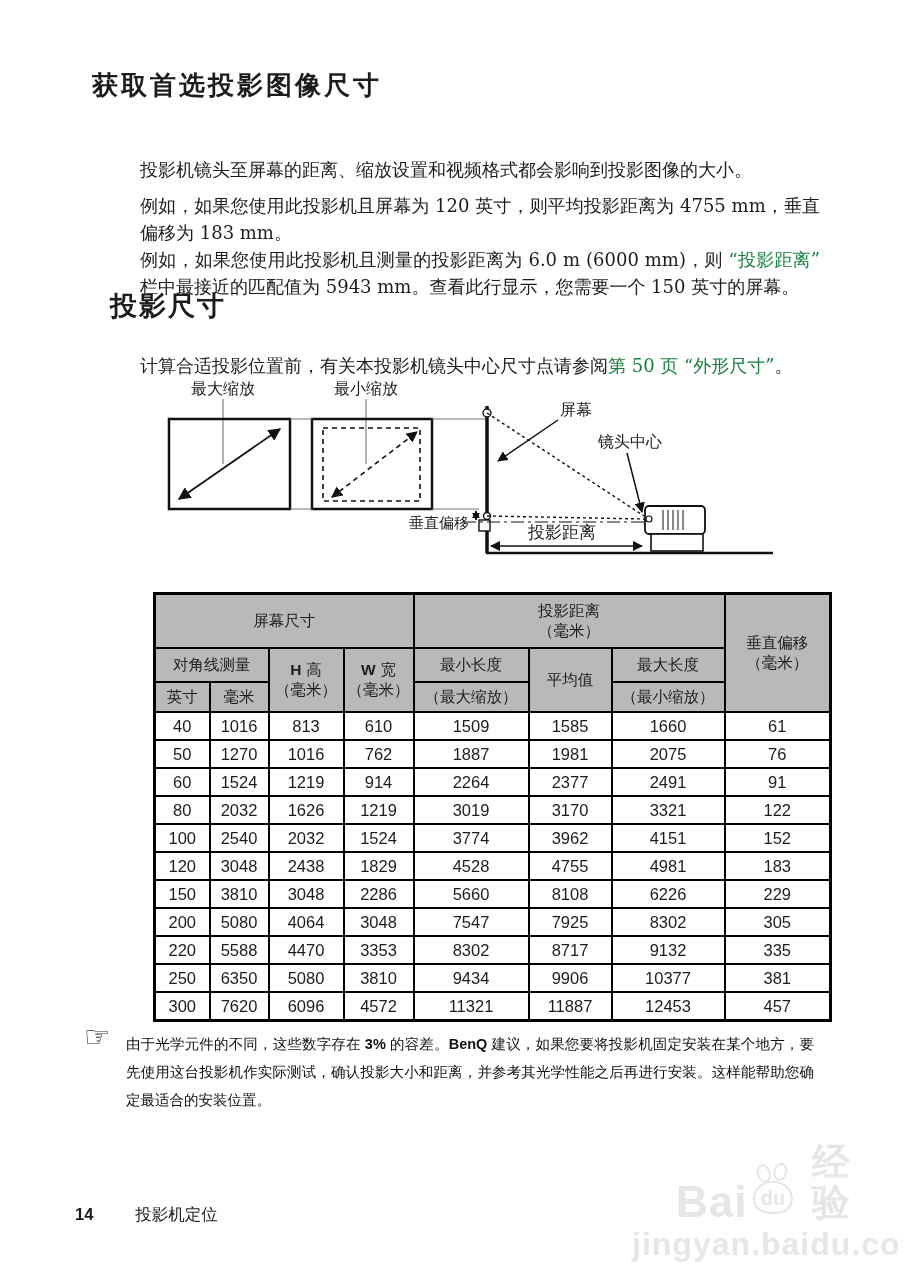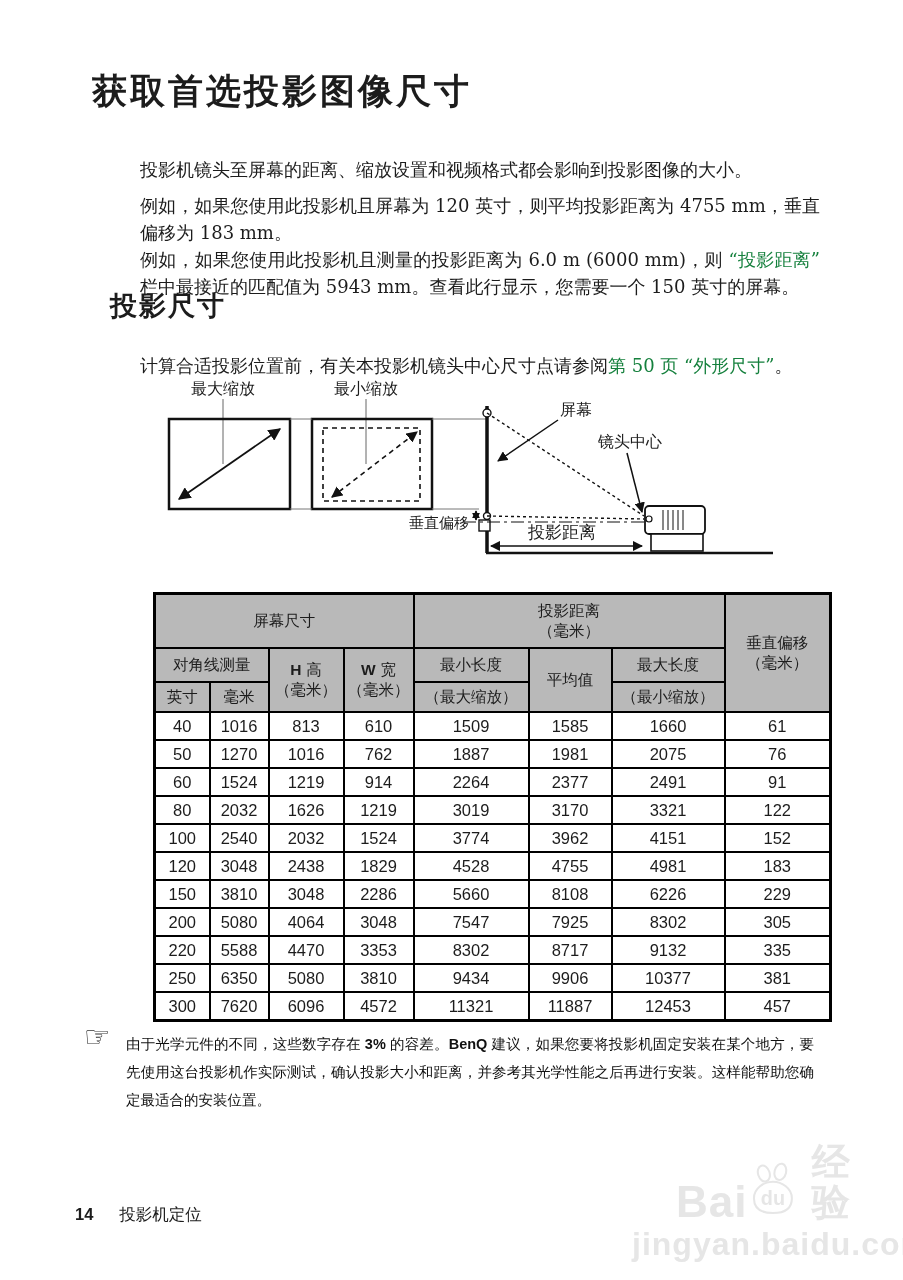--- a/index.html
+++ b/index.html
@@ -1,21 +1,21 @@
 <!DOCTYPE html>
 <html><head>
 <meta charset="utf-8">
 <style>
   html,body{margin:0;padding:0;background:#ffffff;}
   .page{
     position:relative;width:903px;height:1280px;background:#ffffff;overflow:hidden;
     font-family:"DejaVu Serif","Liberation Serif",serif;color:#1c1c1c;
   }
   .abs{position:absolute;}
-  h1.title{left:92px;top:68px;margin:0;font-size:35px;font-weight:600;letter-spacing:3px;}
+  h1.title{left:92px;top:68px;margin:0;font-size:26px;font-weight:600;letter-spacing:3px;}
   h2.section{left:110px;top:288px;margin:0;font-size:27px;font-weight:600;letter-spacing:2px;}
   .para{left:140px;width:680px;font-size:18px;line-height:27px;text-align:justify;}
   .p1{top:138px;}
   .p2{top:174px;}
   .p3{top:228px;}
   .p4{top:334px;}
   .doc-link{color:#15803d;text-decoration:none;cursor:pointer;}
   
   svg.diagram{left:145px;top:376px;}
   svg.diagram text{font-family:"DejaVu Serif","Liberation Serif",serif;fill:#1c1c1c;}
@@ -35,21 +35,21 @@
   tr.hr3 th{height:28px;}
   .blb{font-family:"Liberation Sans","DejaVu Sans",sans-serif;font-weight:bold;}
   
   .note{left:84px;top:1022px;width:730px;display:flex;align-items:flex-start;}
   .note-icon{font-size:30px;line-height:30px;color:#333;width:42px;flex:0 0 42px;
     font-family:"DejaVu Sans",sans-serif;}
   .note-text{font-family:"Liberation Sans","DejaVu Sans",sans-serif;font-size:14.5px;
     line-height:28px;color:#111;text-align:justify;margin-top:8px;}
   .note-text b{font-weight:bold;}
   
-  .footer{left:75px;top:1204px;display:flex;align-items:baseline;gap:26px;font-size:16.5px;}
+  .footer{left:75px;top:1204px;display:flex;align-items:baseline;gap:42px;font-size:16.5px;}
   .footer .num{font-family:"Liberation Sans","DejaVu Sans",sans-serif;font-weight:bold;}
   
   .wm{left:632px;top:1142px;width:230px;text-align:center;color:#e6e6e6;
     font-family:"Liberation Sans","DejaVu Sans",sans-serif;user-select:none;}
   .wm-row{display:flex;align-items:flex-end;justify-content:center;gap:2px;}
   .wm-bai{font-size:44px;font-weight:bold;line-height:40px;letter-spacing:1px;margin-left:44px;}
   .wm-suffix{font-size:38px;font-weight:bold;line-height:40px;}
   .wm-url{font-size:32px;font-weight:bold;letter-spacing:1px;margin-top:4px;}
 </style>
 </head>

